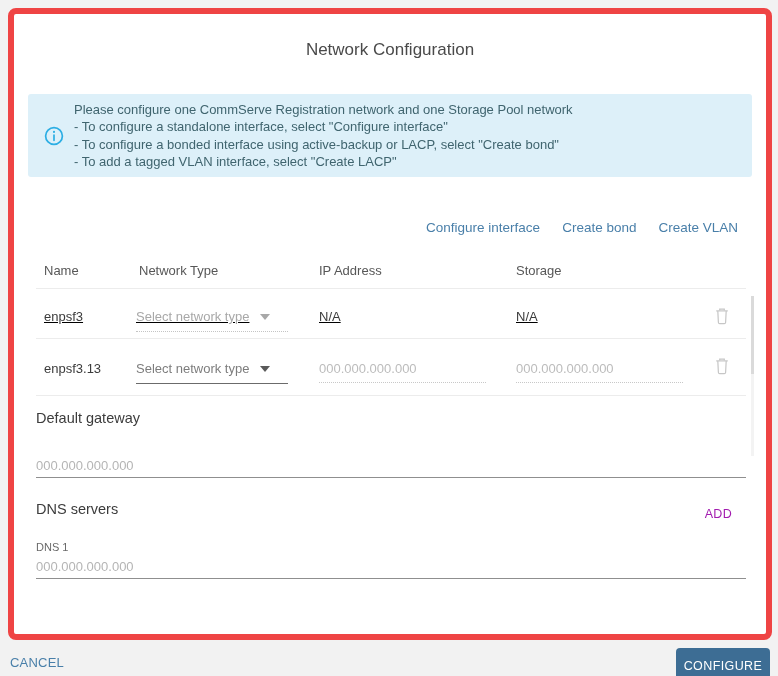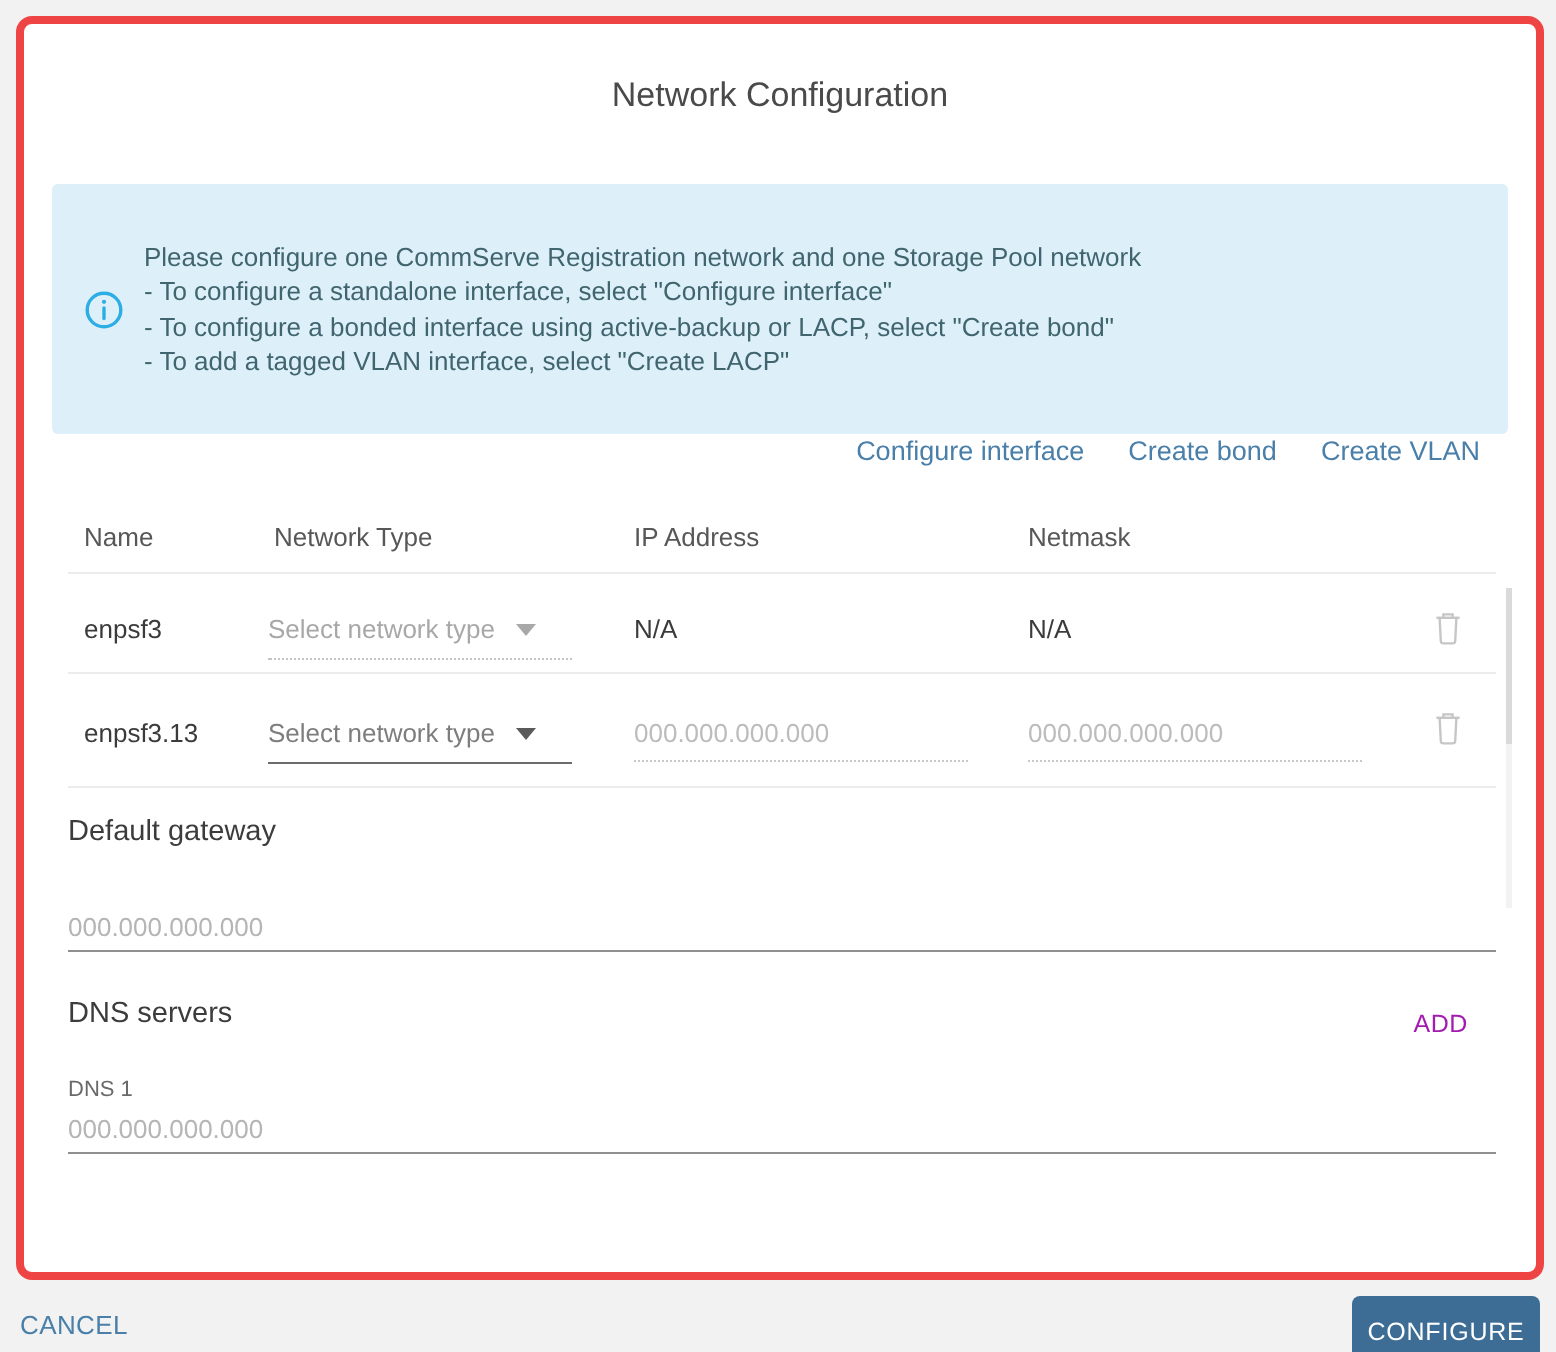--- a/index.html
+++ b/index.html
@@ -8,34 +8,34 @@
     position: relative;
     background: #f2f2f2;
     font-family: "Liberation Sans", "DejaVu Sans", sans-serif;
     overflow: hidden;
   }
   .card {
     position: absolute;
     left: 8px; top: 8px;
     width: 764px; height: 632px;
     background: #ffffff;
-    border: 4px solid #ef4444;
+    border: 6px solid #ef4444;
     border-radius: 8px;
   }
   .dialog-title {
     margin-top: 26px;
     text-align: center;
     font-size: 17px;
     color: #4a4a4a;
   }
   
   .info-box {
     position: absolute;
     left: 14px; right: 14px; top: 80px;
-    height: 125px;
+    height: 83px;
     background: #ddf0f9;
     border-radius: 3px;
     display: flex;
     align-items: center;
   }
   .info-icon { margin: 0 10px 0 16px; flex: 0 0 auto; display: flex; }
   .info-text { font-size: 13px; line-height: 17.5px; color: #40656f; }
   
   .actions {
     position: absolute;
@@ -46,21 +46,21 @@
   
   .iface-table { position: absolute; top: 238px; left: 22px; right: 20px; }
   .trow {
     display: grid;
     grid-template-columns: 95px 180px 197px 175px 1fr;
     padding-left: 8px;
     border-bottom: 1px solid #ececec;
   }
   .thead { height: 37px; align-items: center; }
   .thead .th { font-size: 13px; color: #575757; }
-  .row-1 { height: 50px; }
+  .row-1 { height: 50px; text-decoration: underline; }
   .row-2 { height: 57px; }
   .row-1 .cell { padding-top: 20px; }
   .row-2 .cell { padding-top: 22px; }
   .cell { font-size: 13px; color: #3b3b3b; }
   .select {
     width: 152px;
     margin-left: -3px;
     display: flex;
     align-items: center;
     justify-content: space-between;
@@ -173,21 +173,21 @@
     <span class="action-link">Create bond</span>
     <span class="action-link">Create VLAN</span>
   </div>
 
   <div class="iface-table">
 
     <div class="trow thead">
       <div class="th">Name</div>
       <div class="th">Network Type</div>
       <div class="th">IP Address</div>
-      <div class="th">Netmask</div>
+      <div class="th">Storage</div>
       <div class="th"></div>
     </div>
 
     <div class="trow row-1">
       <div class="cell">enpsf3</div>
       <div class="cell">
         <div class="select select-dotted">
           <span class="select-placeholder">Select network type</span>
           <span class="caret"></span>
         </div>

